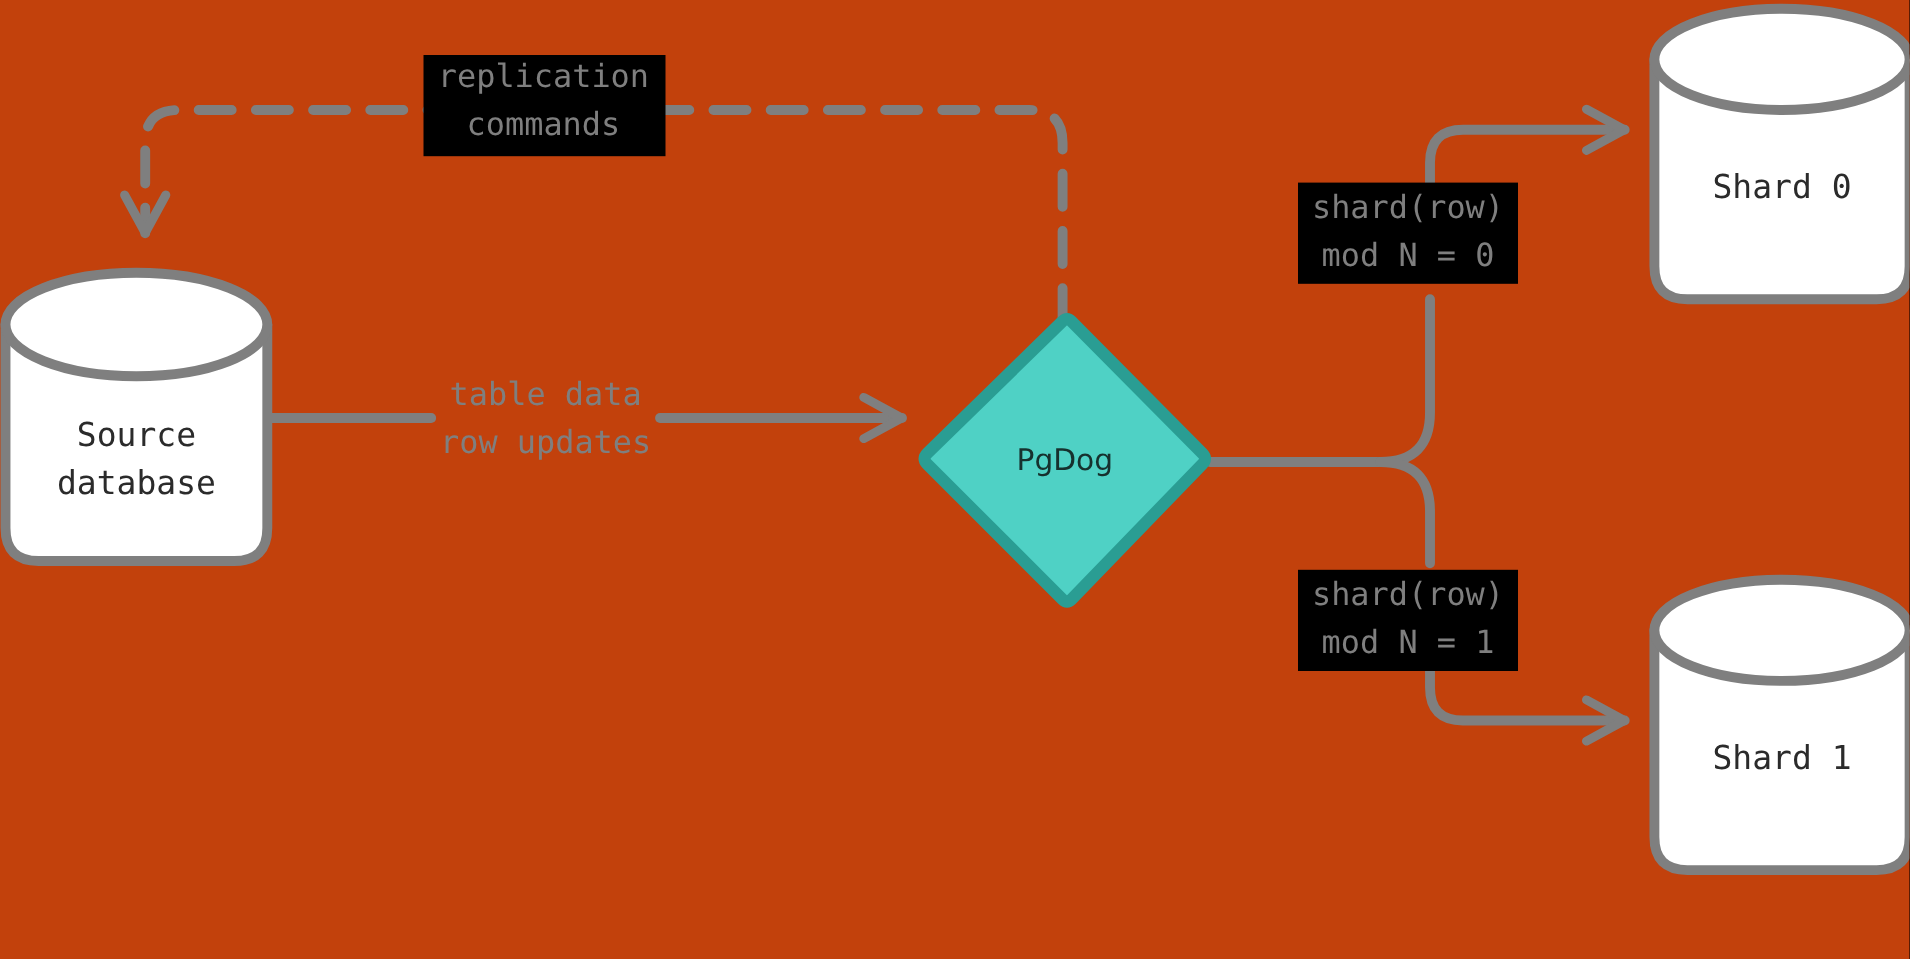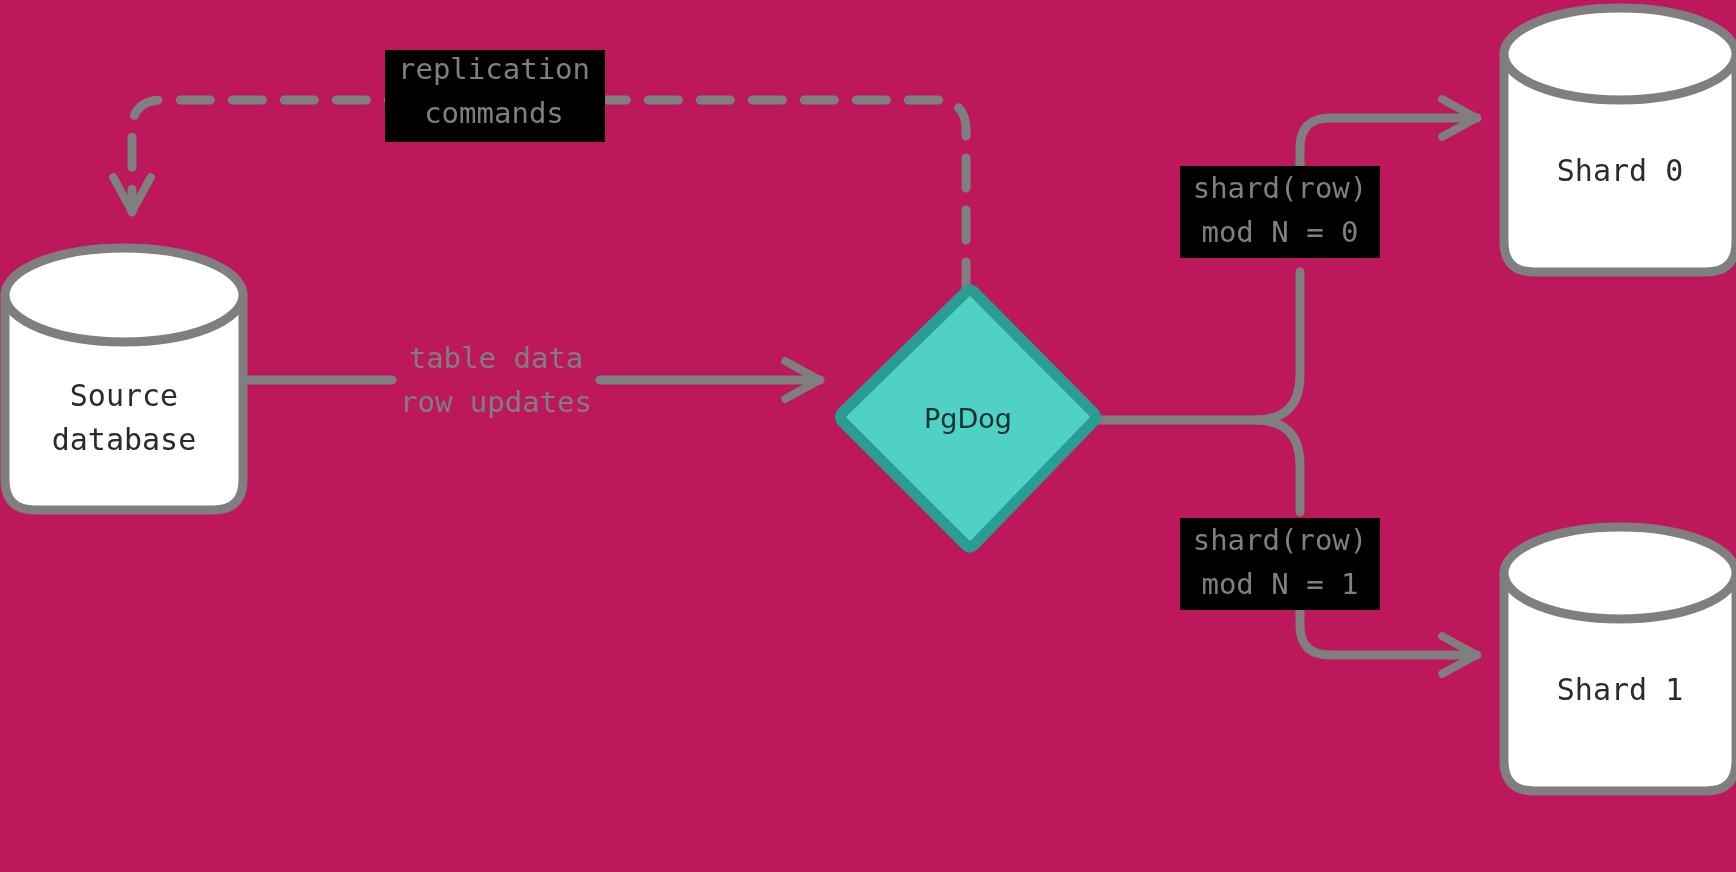--- a/index.html
+++ b/index.html
@@ -11,21 +11,21 @@
   body {
     width: 1736px;
     height: 872px;
     overflow: hidden;
     font-family: "DejaVu Sans Mono", "Liberation Mono", monospace;
   }
   #diagram-root {
     position: relative;
     width: 1736px;
     height: 872px;
-    background: #be185d;
+    background: #c2410c;
   }
   svg#diagram-svg {
     position: absolute;
     top: 0;
     left: 0;
     width: 1736px;
     height: 872px;
     display: block;
   }
   .node-label {

